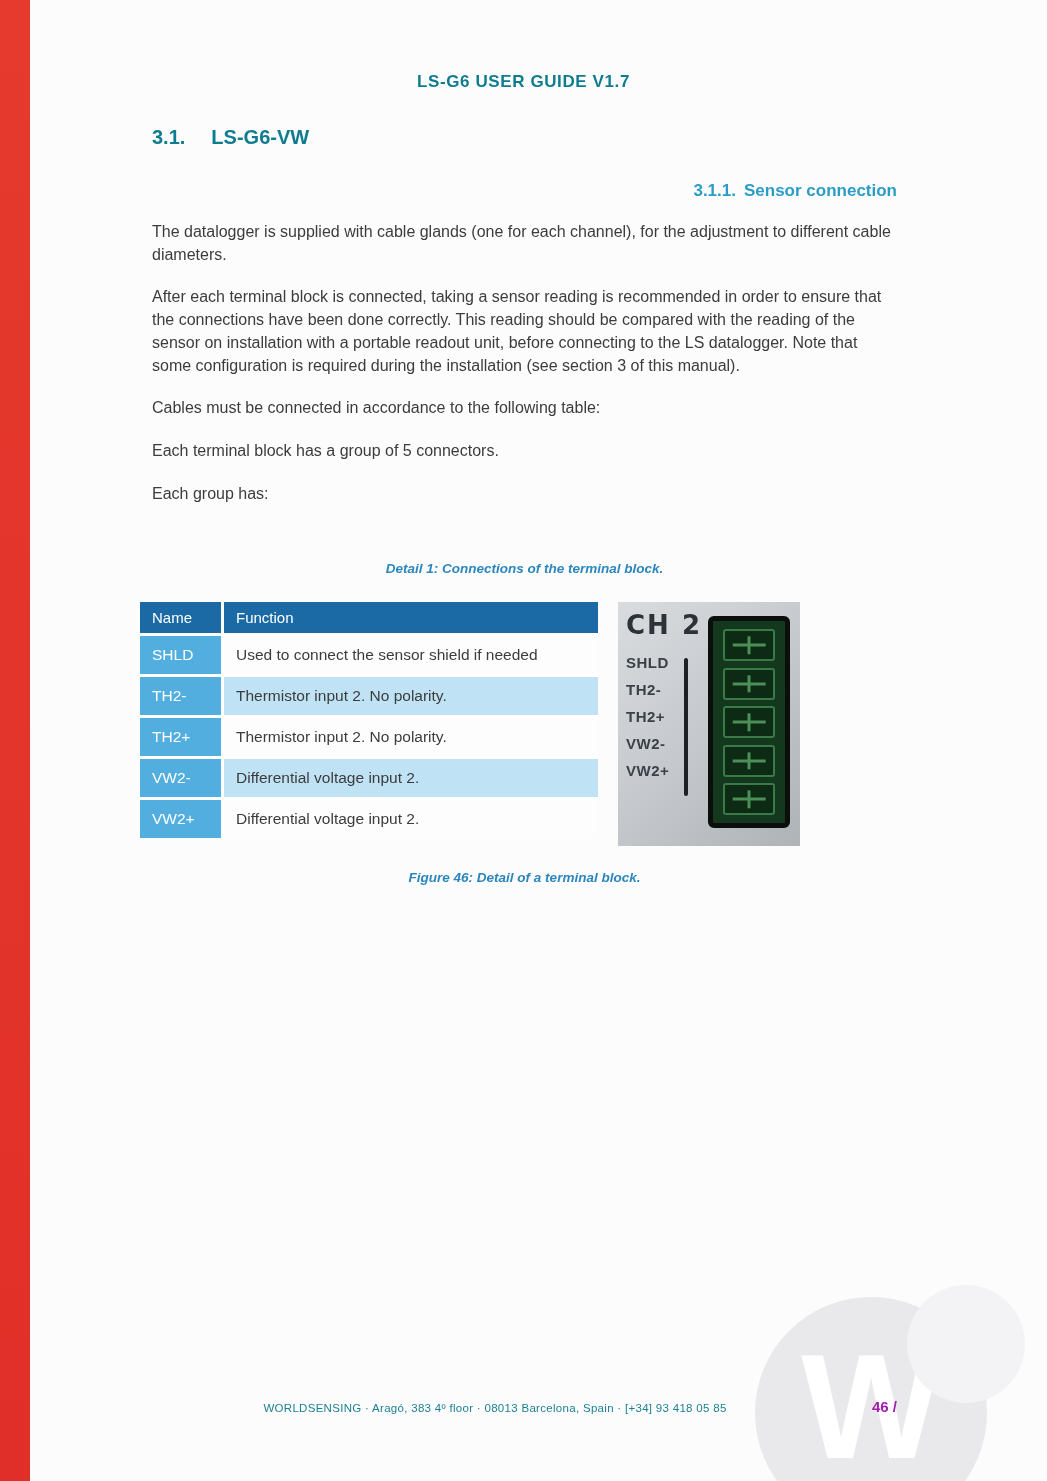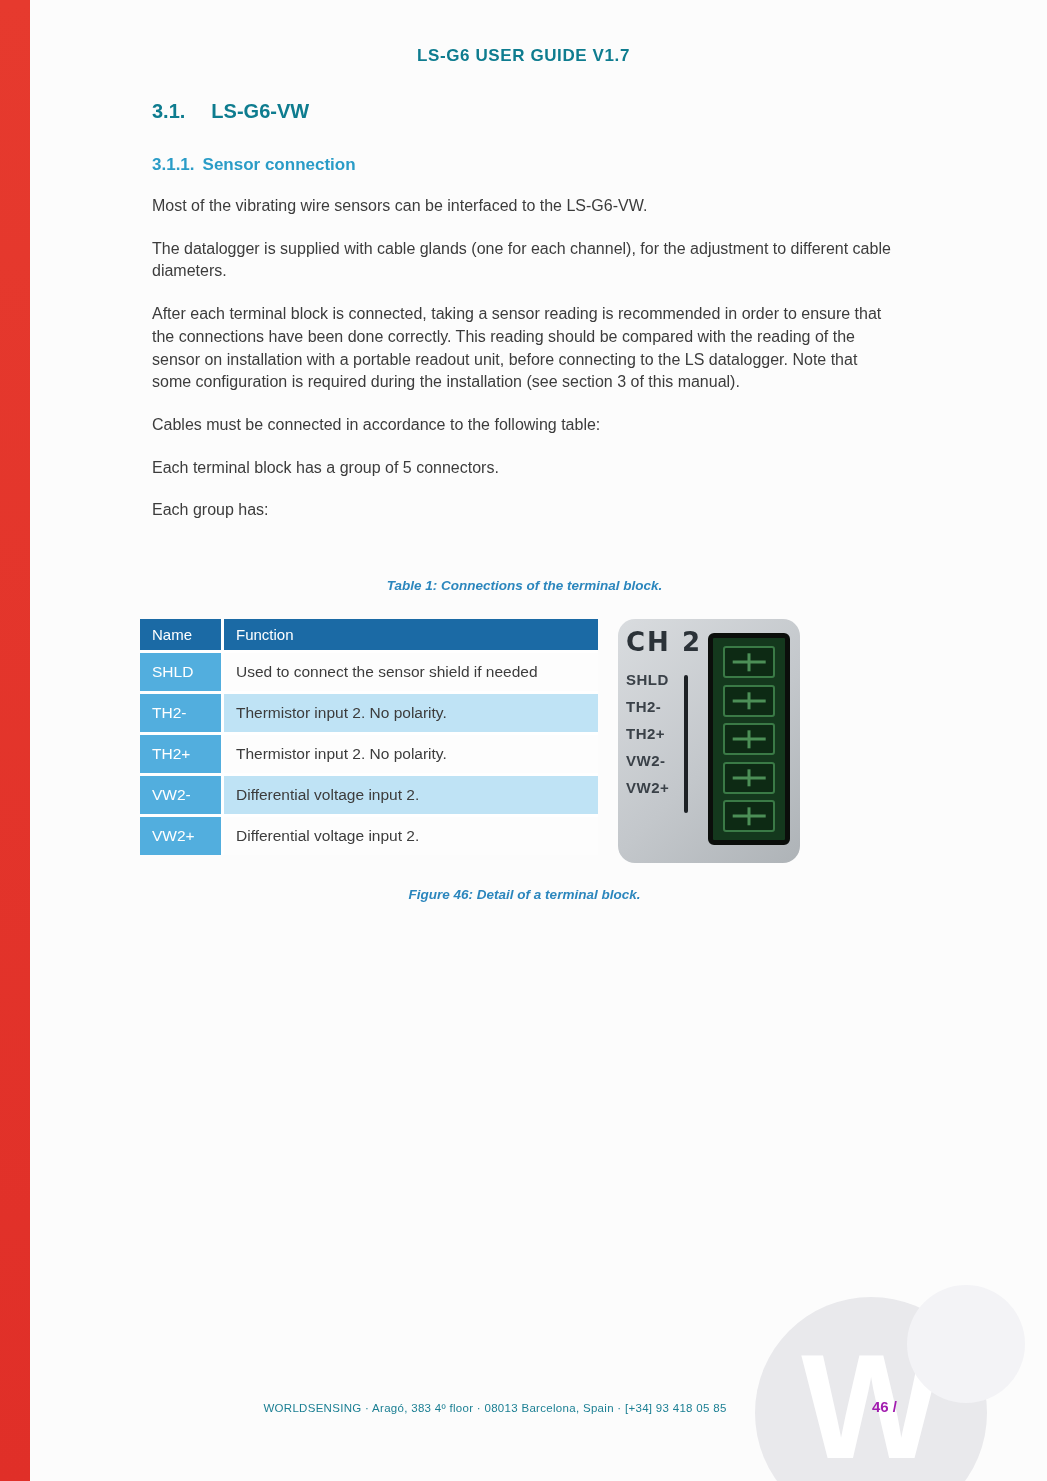--- a/index.html
+++ b/index.html
@@ -17,21 +17,21 @@
   .red-strip {
     position: absolute;
     left: 0; top: 0;
     width: 30px; height: 100%;
     background: linear-gradient(180deg, #e63a2e, #e02f28);
     z-index: 3;
   }
   .doc-header {
     position: relative;
     z-index: 2;
-    padding-top: 46px;
+    padding-top: 72px;
     text-align: center;
     color: #0e7c8f;
     font-weight: bold;
     font-size: 17px;
     letter-spacing: 0.6px;
   }
   .content {
     position: relative;
     z-index: 2;
     margin: 0 150px 0 152px;
@@ -49,20 +49,21 @@
     color: #0e7c8f;
     font-size: 20px;
     font-weight: bold;
   }
   .h2 .num { margin-right: 26px; }
   .h3 {
     margin-top: 32px;
     color: #2a9cc7;
     font-size: 17px;
     font-weight: bold;
+    text-align: right;
   }
   .h3 .num { margin-right: 8px; }
   p.body {
     margin-top: 20px;
     font-size: 16px;
     line-height: 1.42;
     color: #3c3c3c;
   }
   ul.bullets {
     margin: 18px 0 0 66px;
@@ -110,21 +111,20 @@
     white-space: nowrap;
   }
   table.connections tr.zebra-light td.fn { background: #fdfdfd; }
   table.connections tr.zebra-blue  td.fn { background: #bfe3f5; }
   .photo {
     position: relative;
     width: 182px;
     height: 244px;
     background: linear-gradient(135deg, #d9dcdf 0%, #c3c7cb 55%, #aeb3b7 100%);
     flex-shrink: 0;
-    border-radius: 17px;
   }
   .photo .ch-label {
     position: absolute;
     left: 8px; top: 8px;
     font-family: "DejaVu Sans", sans-serif;
     font-size: 26px;
     font-weight: bold;
     color: #2b3238;
     letter-spacing: 2px;
   }
@@ -242,30 +242,29 @@
 
 
     <div class="h2">
       <span class="num">3.1.</span><span>LS-G6-VW</span>
     </div>
 
     <div class="h3">
       <span class="num">3.1.1.</span><span>Sensor connection</span>
     </div>
 
-    <p class="body">Most of the vibrating wire sensors can be interfaced to the LS-G6-VW.</p>
     <p class="body">The datalogger is supplied with cable glands (one for each channel), for the adjustment to different cable diameters.</p>
     <p class="body">After each terminal block is connected, taking a sensor reading is recommended in order to ensure that the connections have been done correctly. This reading should be compared with the reading of the sensor on installation with a portable readout unit, before connecting to the LS datalogger. Note that some configuration is required during the installation (see section 3 of this manual).</p>
     <p class="body">Cables must be connected in accordance to the following table:</p>
     <p class="body">Each terminal block has a group of 5 connectors.</p>
     <p class="body">Each group has:</p>
 
 
 
-    <div class="tbl-caption">Table 1: Connections of the terminal block.</div>
+    <div class="tbl-caption">Detail 1: Connections of the terminal block.</div>
 
     <div class="figure-row">
 
       <table class="connections">
         <thead>
           <tr>
             <th class="name-col">Name</th>
             <th>Function</th>
           </tr>
         </thead>

